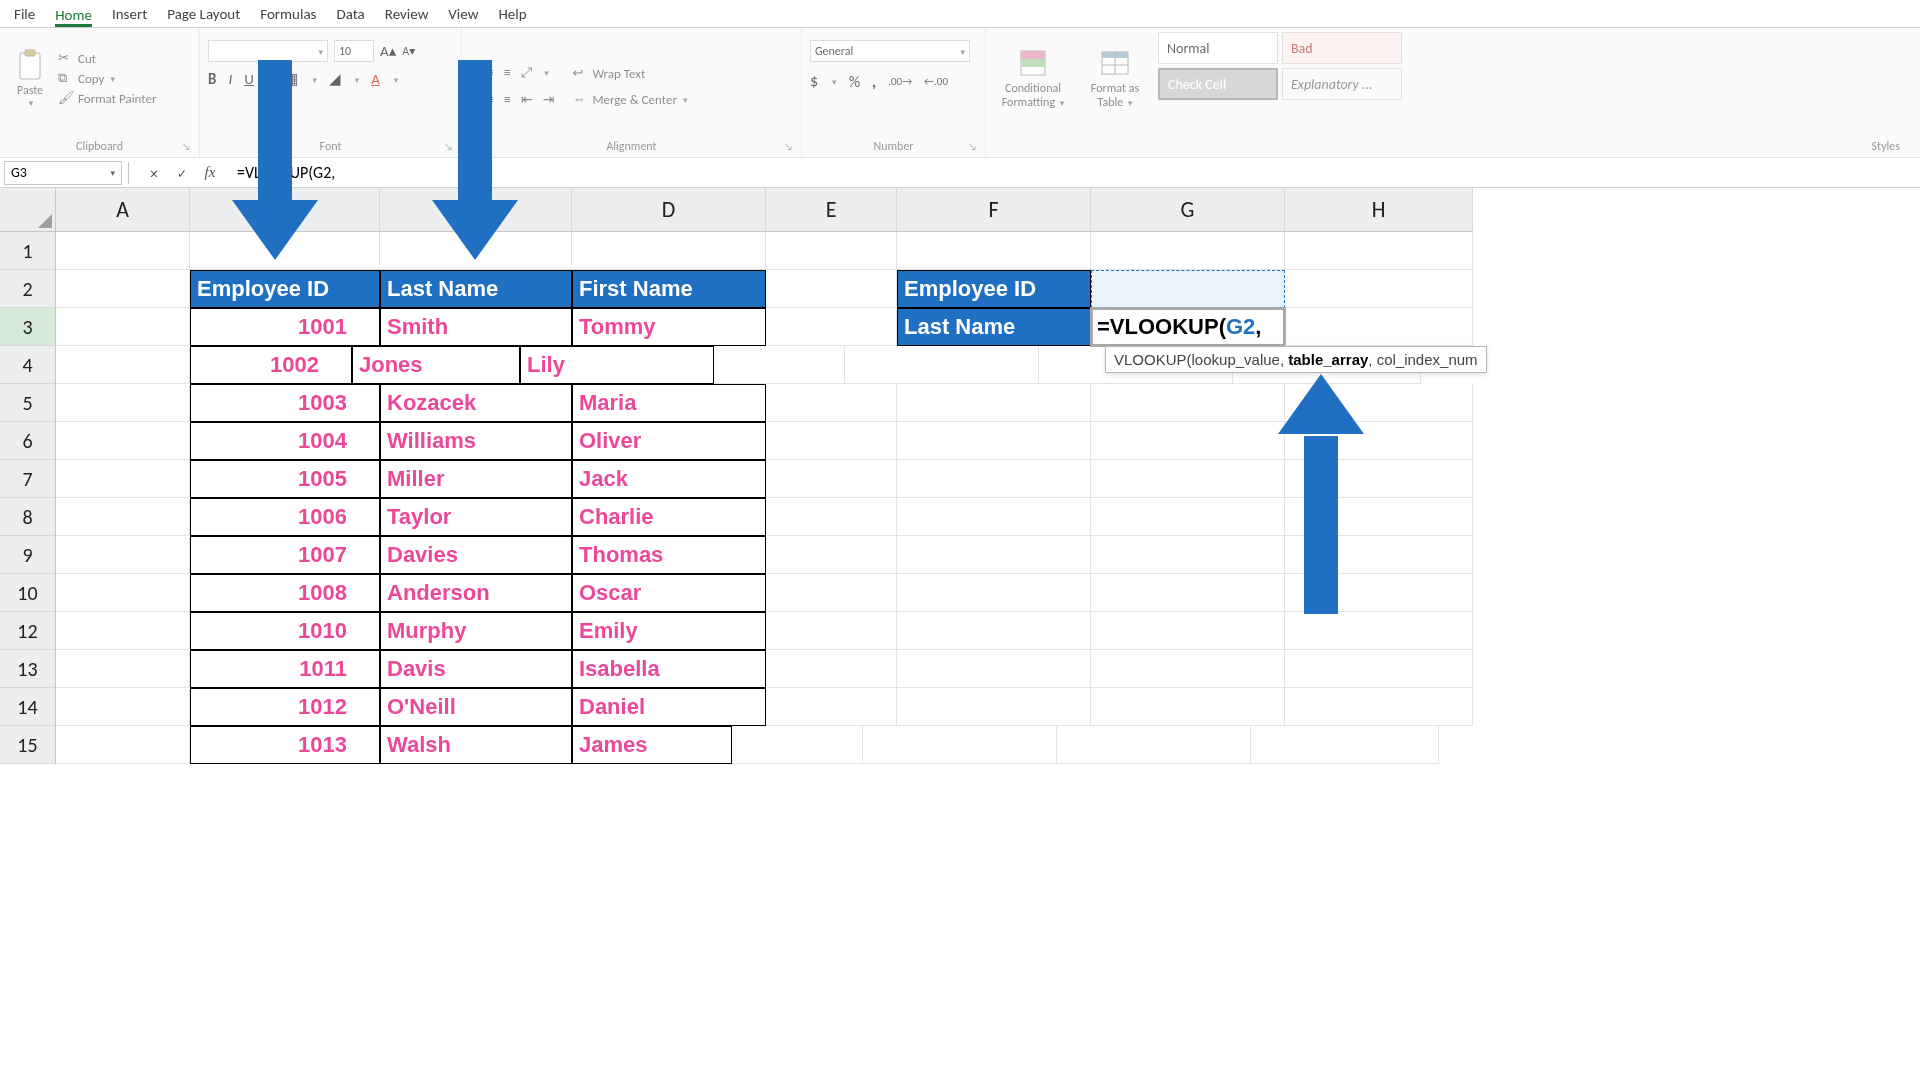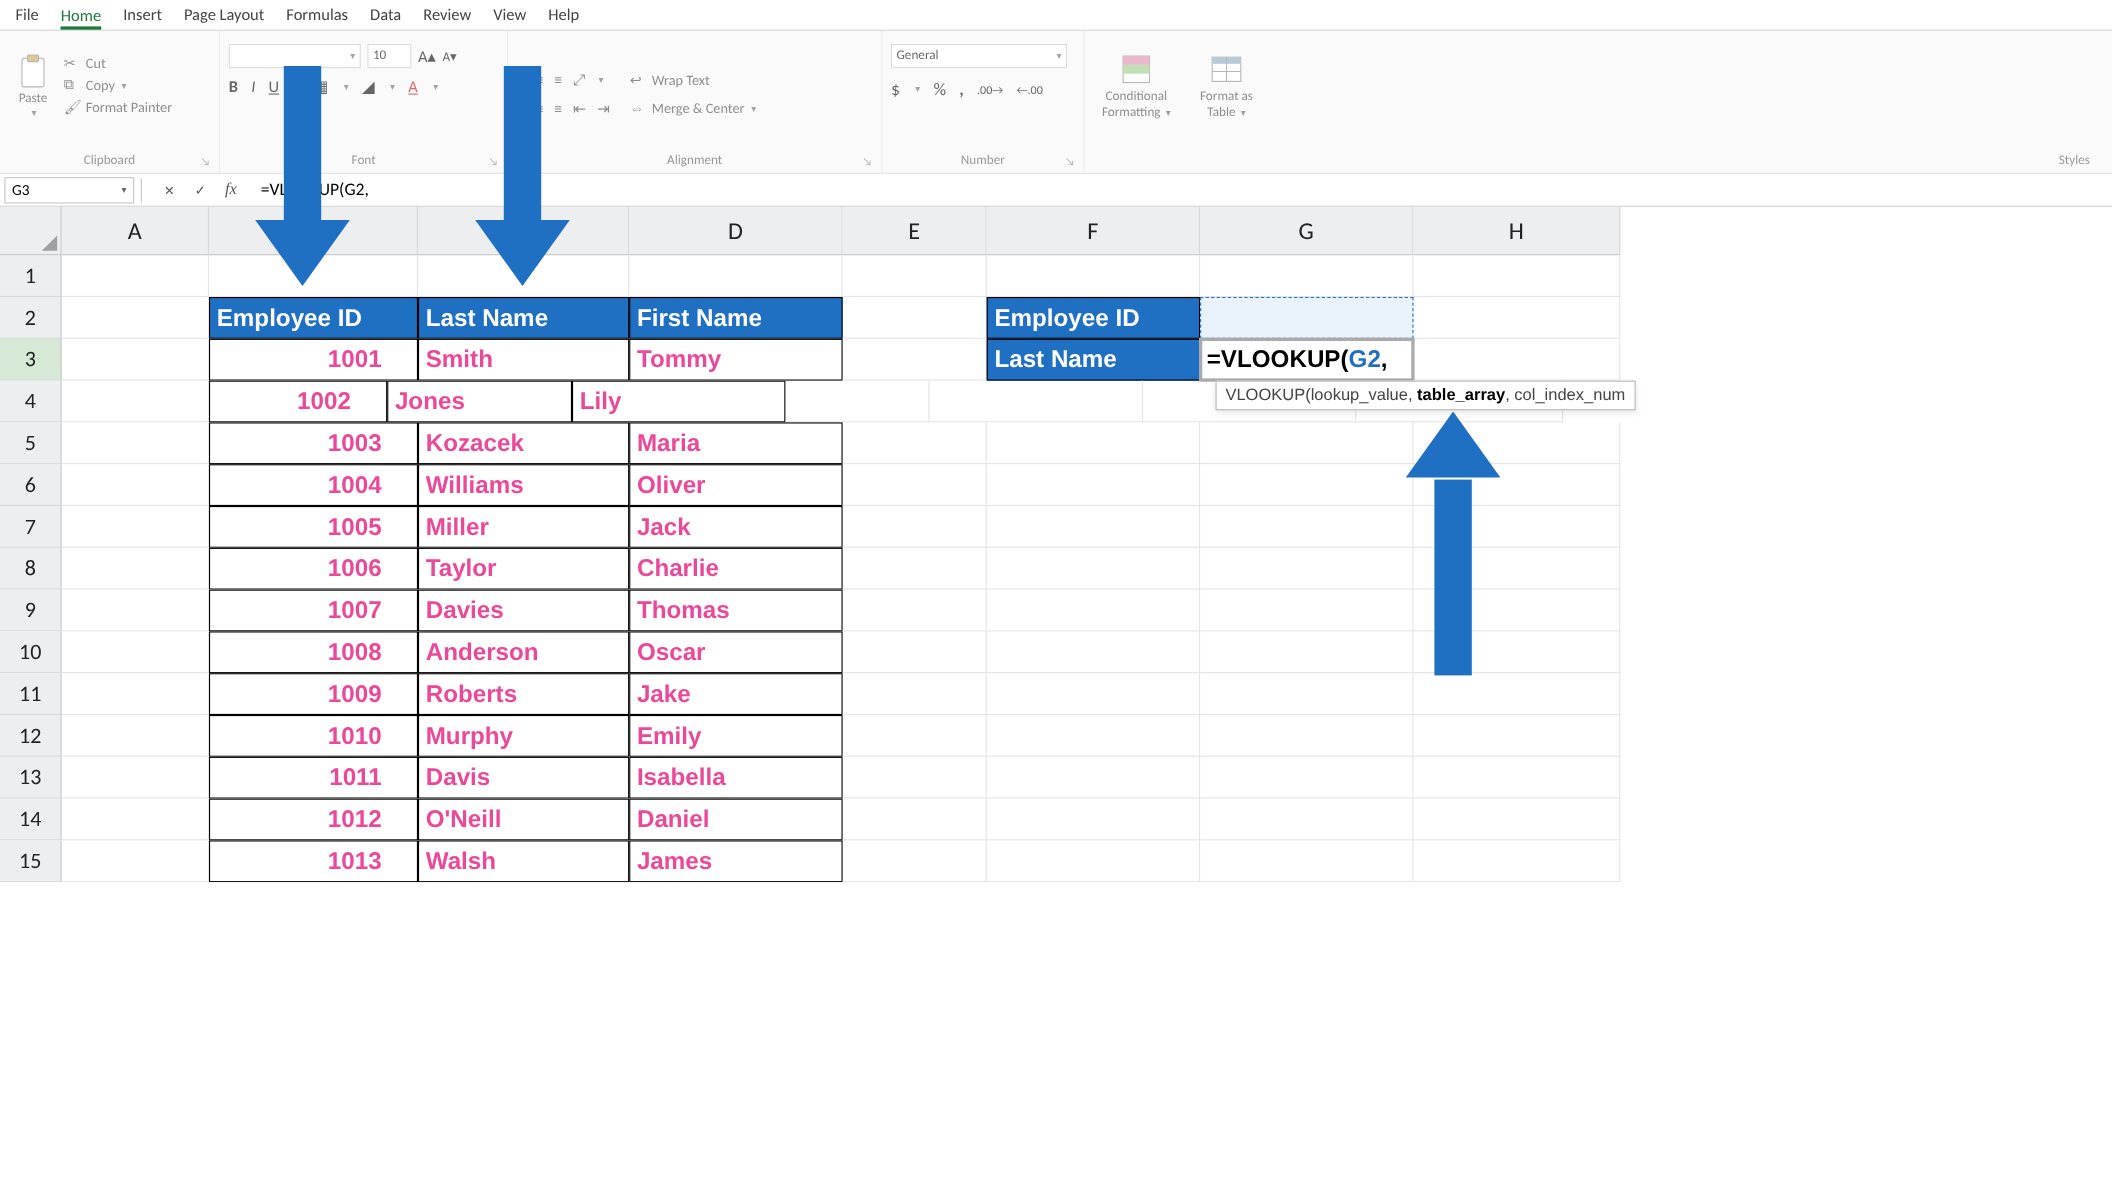--- a/index.html
+++ b/index.html
@@ -232,20 +232,26 @@
             <svg viewBox="0 0 32 32">
               <rect x="3" y="5" width="26" height="22" fill="#fff" stroke="#888"></rect>
               <rect x="3" y="5" width="26" height="6" fill="#8ab"></rect>
               <line x1="3" y1="18" x2="29" y2="18" stroke="#888"></line>
               <line x1="16" y1="5" x2="16" y2="27" stroke="#888"></line>
             </svg>
           </span>
         <span>Format as</span>
         <span><span>Table</span> <span class="dd">▾</span></span>
       </div>
+      <div class="styles-grid">
+        <div class="style-cell style-normal">Normal</div>
+        <div class="style-cell style-bad">Bad</div>
+        <div class="style-cell style-check">Check Cell</div>
+        <div class="style-cell style-expl">Explanatory ...</div>
+      </div>
     </div>
     <div class="group-label" style="text-align:right;padding-right:12px">Styles</div>
   </div>
 </div>
 
 <div class="fbar-row">
   <div class="name-box">
       <span>G3</span>
       <span class="dd">▾</span>
     </div>
@@ -380,31 +386,20 @@
         <div class="cell " style="width:134px"></div>
         <div class="cell tbl-cell num" style="width:190px">1008</div>
         <div class="cell tbl-cell" style="width:192px">Anderson</div>
         <div class="cell tbl-cell" style="width:194px">Oscar</div>
         <div class="cell " style="width:131px"></div>
         <div class="cell " style="width:194px"></div>
         <div class="cell " style="width:194px"></div>
         <div class="cell " style="width:188px"></div>
       </div>
       <div class="row">
-        <div class="row-h ">11</div>
-        <div class="cell " style="width:134px"></div>
-        <div class="cell tbl-cell num" style="width:190px">1009</div>
-        <div class="cell tbl-cell" style="width:192px">Roberts</div>
-        <div class="cell tbl-cell" style="width:194px">Jake</div>
-        <div class="cell " style="width:131px"></div>
-        <div class="cell " style="width:194px"></div>
-        <div class="cell " style="width:194px"></div>
-        <div class="cell " style="width:188px"></div>
-      </div>
-      <div class="row">
         <div class="row-h ">12</div>
         <div class="cell " style="width:134px"></div>
         <div class="cell tbl-cell num" style="width:190px">1010</div>
         <div class="cell tbl-cell" style="width:192px">Murphy</div>
         <div class="cell tbl-cell" style="width:194px">Emily</div>
         <div class="cell " style="width:131px"></div>
         <div class="cell " style="width:194px"></div>
         <div class="cell " style="width:194px"></div>
         <div class="cell " style="width:188px"></div>
       </div>
@@ -428,21 +423,21 @@
         <div class="cell " style="width:131px"></div>
         <div class="cell " style="width:194px"></div>
         <div class="cell " style="width:194px"></div>
         <div class="cell " style="width:188px"></div>
       </div>
       <div class="row">
         <div class="row-h ">15</div>
         <div class="cell " style="width:134px"></div>
         <div class="cell tbl-cell num" style="width:190px">1013</div>
         <div class="cell tbl-cell" style="width:192px">Walsh</div>
-        <div class="cell tbl-cell" style="width:194px">James</div>
+        <div class="cell tbl-cell" style="width:160px">James</div>
         <div class="cell " style="width:131px"></div>
         <div class="cell " style="width:194px"></div>
         <div class="cell " style="width:194px"></div>
         <div class="cell " style="width:188px"></div>
       </div>
     </div>
 
   <div class="arrow-down" style="left:232px;top:-128px">
       <div class="shaft"></div>
       <div class="head"></div>

